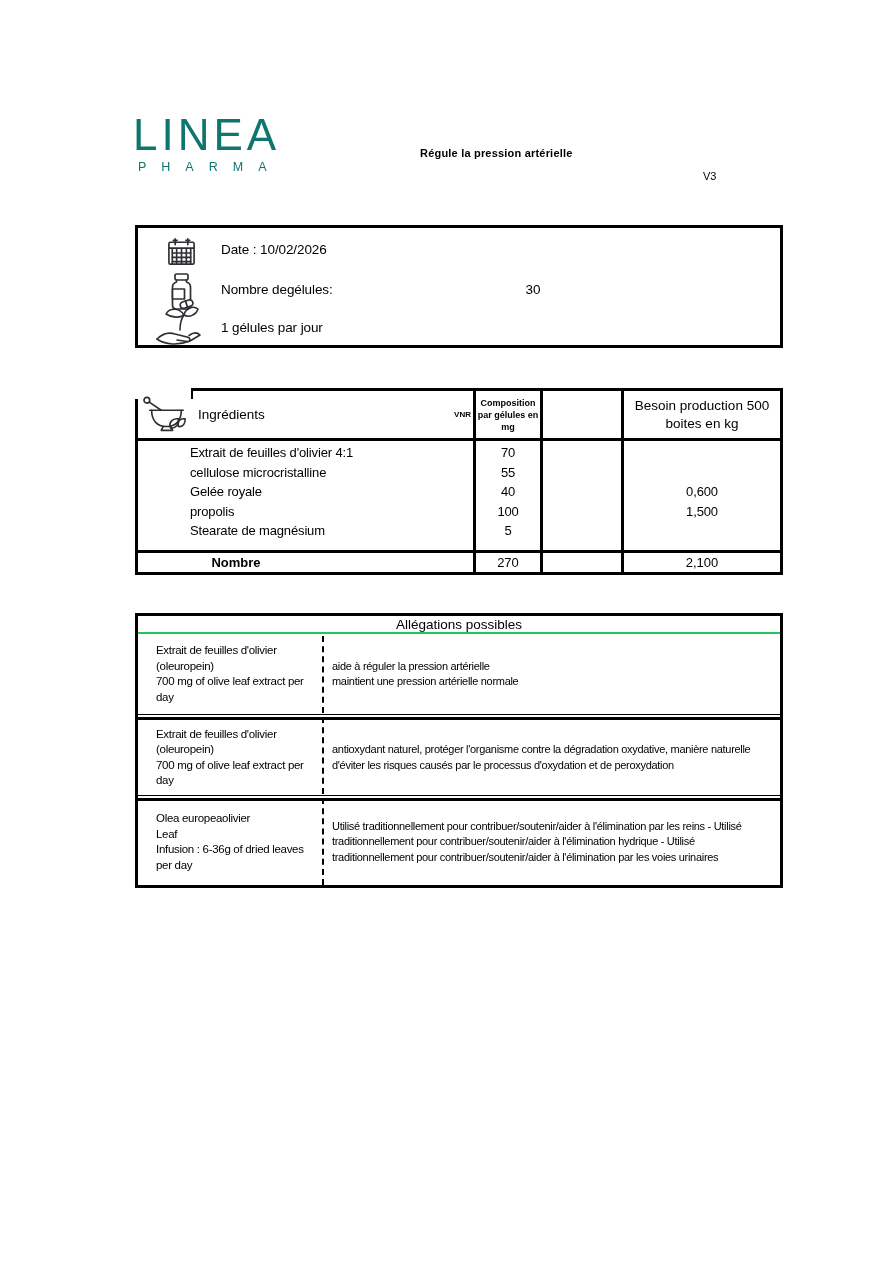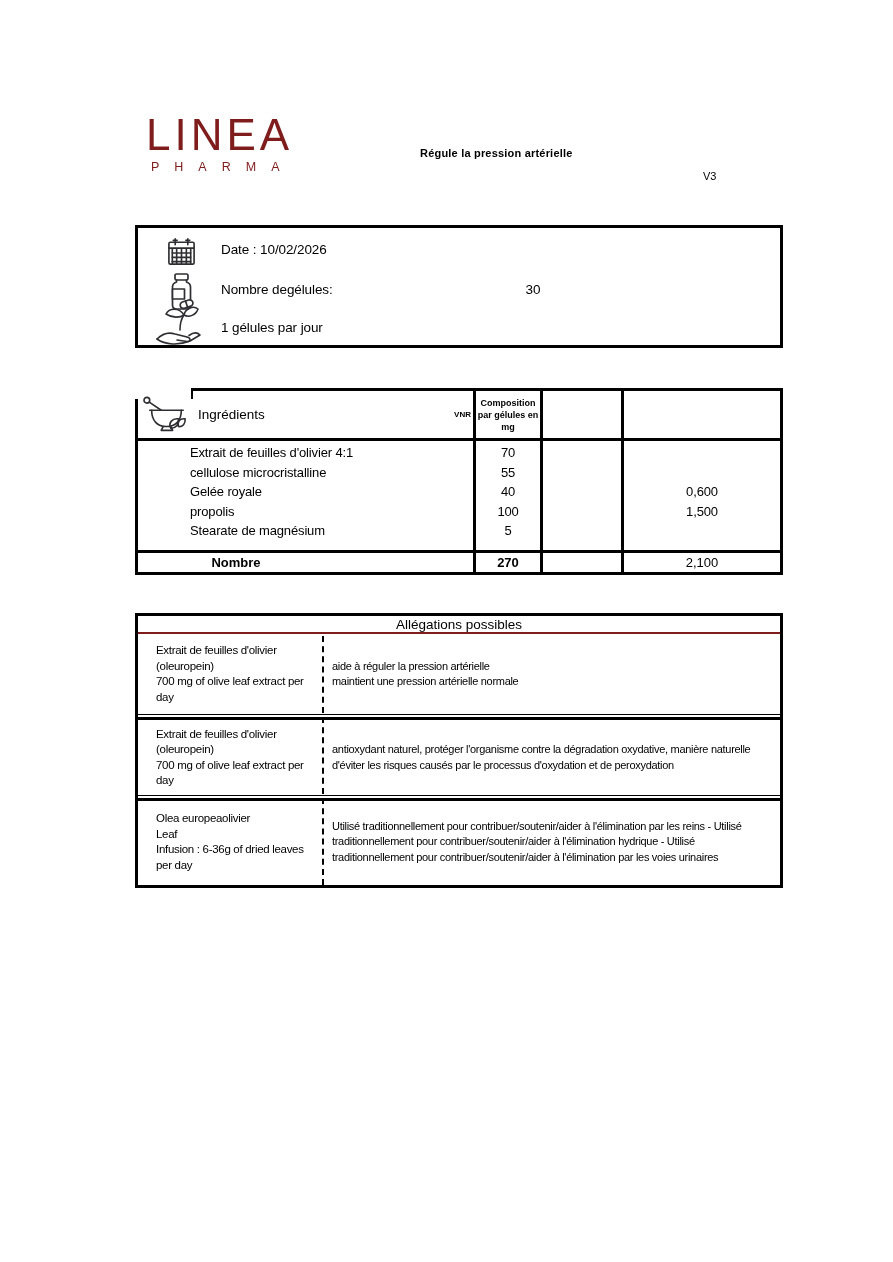--- a/index.html
+++ b/index.html
@@ -1,21 +1,21 @@
 <!DOCTYPE html>
 <html><head>
 <meta charset="utf-8">
 <style>
   * { margin:0; padding:0; box-sizing:border-box; }
   html,body { background:#ffffff; }
   body { font-family:"Liberation Sans","DejaVu Sans",sans-serif; color:#000; }
   .page { position:relative; width:893px; height:1262px; background:#fff; overflow:hidden; }
 
   
-  .logo { position:absolute; left:133px; top:113px; color:#7f1d1d;margin-left:13px; }
+  .logo { position:absolute; left:133px; top:113px; color:#0f766e; }
   .logo-main { font-size:44px; line-height:1; letter-spacing:4px; font-weight:400; }
   .logo-sub  { font-size:12.5px; letter-spacing:15px; margin-top:3px; padding-left:5px; }
 
   
   .doc-title { position:absolute; left:420px; top:147px; width:350px; text-align:left;
                font-size:11px; font-weight:bold; letter-spacing:0.2px; }
   .doc-version { position:absolute; left:703px; top:170px; font-size:11px; }
 
   
   .info-box { position:absolute; left:135px; top:225px; width:648px; height:123px;
@@ -49,27 +49,27 @@
                font-size:9px; font-weight:bold; line-height:12px; }
   .prod-head { position:absolute; left:486px; top:0; width:156px; height:47px; display:flex;
                align-items:center; justify-content:center; text-align:center;
                font-size:13.5px; line-height:18px; }
   .col-names { position:absolute; left:4px;   top:52px; width:328px;margin-left:48px; }
   .col-comp  { position:absolute; left:338px; top:52px; width:64px;  text-align:center; }
   .col-prod  { position:absolute; left:486px; top:52px; width:156px; text-align:center; }
   .ing-line { height:19.5px; line-height:19.5px; letter-spacing:-0.15px; white-space:nowrap; }
   .ing-total-label { position:absolute; left:0; top:162px; width:196px; text-align:center;
                      font-weight:bold; line-height:19px; }
-  .ing-total-comp  { position:absolute; left:338px; top:162px; width:64px; text-align:center; line-height:19px;font-weight:bold; }
+  .ing-total-comp  { position:absolute; left:338px; top:162px; width:64px; text-align:center; line-height:19px; }
   .ing-total-prod  { position:absolute; left:486px; top:162px; width:156px; text-align:center; line-height:19px; }
 
   
   .alg-table { position:absolute; left:135px; top:613px; width:648px; height:275px;
                border:3px solid #000; }
-  .alg-title { height:18px; border-bottom:2px solid #7f1d1d; display:flex; align-items:center;
+  .alg-title { height:18px; border-bottom:2px solid #22c55e; display:flex; align-items:center;
                justify-content:center; font-size:13.5px; }
   .alg-row { display:flex; }
   .alg-r1 { height:80px; } .alg-r2 { height:75px; } .alg-r3 { height:82px; }
   .alg-left { width:184px; padding:2px 2px 2px 18px; display:flex; align-items:center;
               font-size:11.5px; line-height:15.5px; letter-spacing:-0.3px; }
   .alg-right { flex:1; padding:2px 6px 2px 10px; display:flex; align-items:center;
                font-size:11px; line-height:15.5px; letter-spacing:-0.3px; }
   .pre { white-space:pre-line; }
   .sep-thin { height:1px; background:#000; }
   .sep-gap  { height:2px; background:#fff; }
@@ -144,20 +144,21 @@
       <path d="M8.5 8.5 L21 17"></path>
       <path d="M9 17 L44 17"></path>
       <path d="M11 17 C11 28 17 34 26.5 34 C36 34 42 28 42 17"></path>
       <path d="M23 34 L21 38 L33 38 L31 34"></path>
       <path d="M31 36 C28 30 33 25 39 26 C40 32 36 36 31 36 Z"></path>
       <path d="M39 34 C37 29 41 25 46 26 C46.5 31 43.5 34.5 39 34 Z"></path>
     </svg>
     <div class="ing-head-label">Ingrédients</div>
     <div class="vnr">VNR</div>
     <div class="comp-head">Composition par gélules en mg</div>
+    <div class="prod-head">Besoin production 500 boites en kg</div>
 
     <div class="col-names">
       <div class="ing-line">Extrait de feuilles d'olivier 4:1</div>
       <div class="ing-line">cellulose microcristalline</div>
       <div class="ing-line">Gelée royale</div>
       <div class="ing-line">propolis</div>
       <div class="ing-line">Stearate de magnésium</div>
     </div>
     <div class="col-comp">
       <div class="ing-line">70</div>

